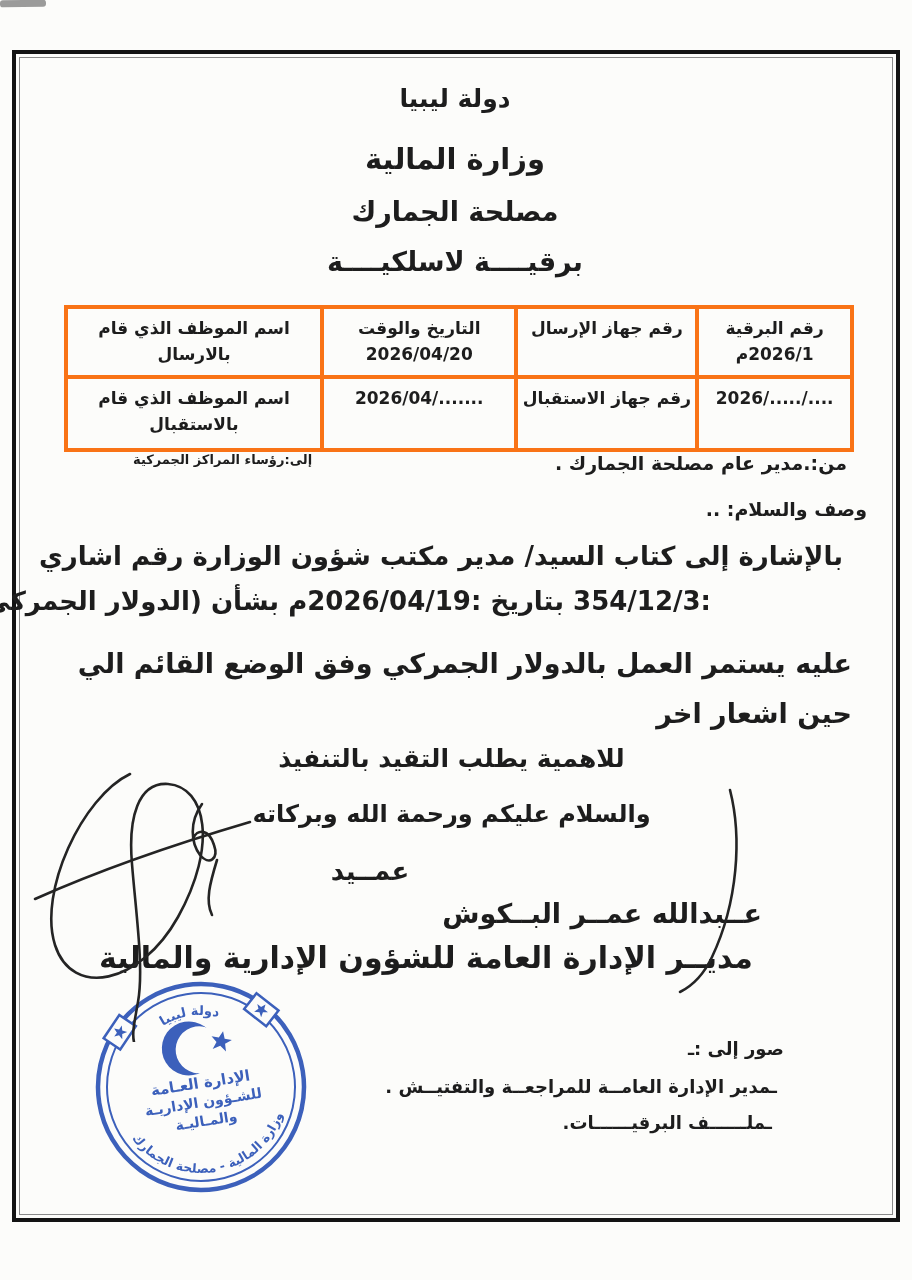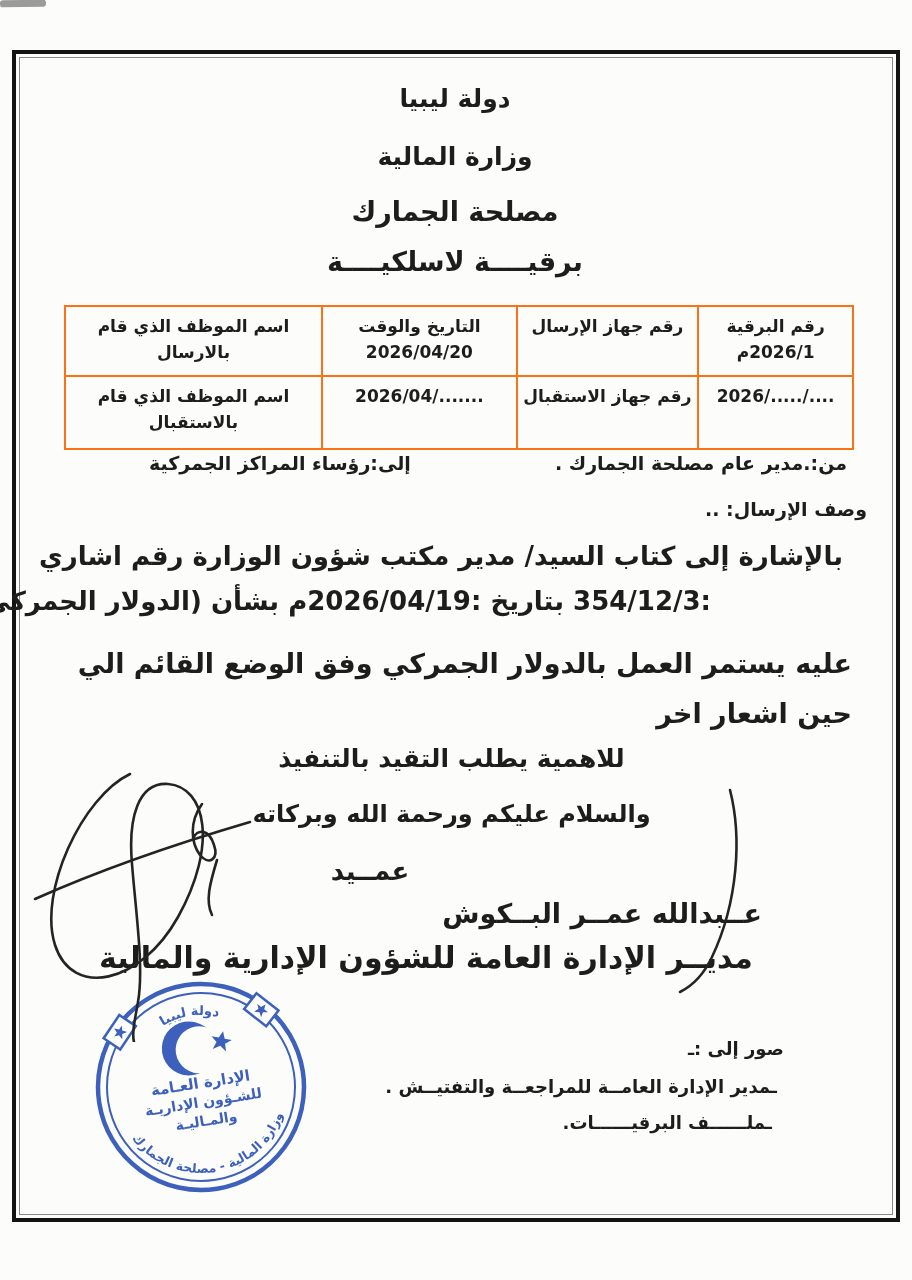--- a/index.html
+++ b/index.html
@@ -32,21 +32,21 @@
     position:absolute; left:14px; right:16px; text-align:center;
     font-weight:bold; letter-spacing:0;
   }
   
   table.info {
     position:absolute; left:64px; top:305px; width:790px;
     border-collapse:collapse; direction:rtl;
     font-weight:bold; font-size:17px;
   }
   table.info td {
-    border:2px solid #f97316; vertical-align:top;
+    border:4px solid #f97316; vertical-align:top;
     text-align:center; padding:6px 4px 0 4px; line-height:1.55;
   }
   tr.r1 td { height:70px; }
   tr.r2 td { height:73px; }
   .ltr { direction:ltr; unicode-bidi:bidi-override; }
   
   .line { white-space:nowrap; font-weight:bold; }
   .centerband { position:absolute; left:60px; right:69px; text-align:center; font-weight:bold; }
   
   .stamp {
@@ -60,21 +60,21 @@
 </head>
 <body>
 
 <div class="edge-smudge"></div>
 
 <div class="frame">
   <div class="frame-inner"></div>
 </div>
 
 <div class="heading rtl" style="top:84px; font-size:25px;">دولة ليبيا</div>
-<div class="heading rtl" style="top:142px; font-size:25px;">وزارة المالية</div>
+<div class="heading rtl" style="top:142px; font-size:29px;">وزارة المالية</div>
 <div class="heading rtl" style="top:196px; font-size:27px;">مصلحة الجمارك</div>
 <div class="heading rtl" style="top:246px; font-size:27px;">برقيــــة لاسلكيــــة</div>
 
 <table class="info">
   <colgroup>
     <col style="width:155px">
       <col style="width:182px">
       <col style="width:195px">
       <col style="width:258px">
   </colgroup>
@@ -106,23 +106,23 @@
       <div class="ltr">2026/04/.......</div>
     </td>
     <td>
       <div>اسم الموظف الذي قام بالاستقبال</div>
     </td>
   </tr>
 </tbody>
   </table>
 
 <div class="abs line rtl" style="top:452px; right:65px; font-size:19px;">من:.مدير عام مصلحة الجمارك .</div>
-<div class="abs line rtl" style="top:452px; left:149px; font-size:19px;text-align:center;">إلى:رؤساء المراكز الجمركية</div>
+<div class="abs line rtl" style="top:452px; left:133px; font-size:13px;text-align:center;">إلى:رؤساء المراكز الجمركية</div>
 
-<div class="abs line rtl" style="top:498px; right:45px; font-size:19px;">وصف الإرسال: ..</div>
+<div class="abs line rtl" style="top:498px; right:45px; font-size:19px;">وصف والسلام: ..</div>
 
 <div class="abs line rtl" style="top:541px; right:69px; font-size:26px;">بالإشارة إلى كتاب السيد/ مدير مكتب شؤون الوزارة رقم اشاري</div>
 <div class="abs line rtl" style="top:586px; right:201px; font-size:26px;">:354/12/3 بتاريخ :2026/04/19م بشأن (الدولار الجمركي)</div>
 
 <div class="abs line rtl" style="top:648px; right:60px; font-size:27px;">عليه يستمر العمل بالدولار الجمركي وفق الوضع القائم الي</div>
 <div class="abs line rtl" style="top:698px; right:60px; font-size:27px;">حين اشعار اخر</div>
 
 <div class="centerband rtl" style="top:744px; font-size:25px;">للاهمية يطلب التقيد بالتنفيذ</div>
 <div class="centerband rtl" style="top:800px; font-size:24px;">والسلام عليكم ورحمة الله وبركاته</div>
 

